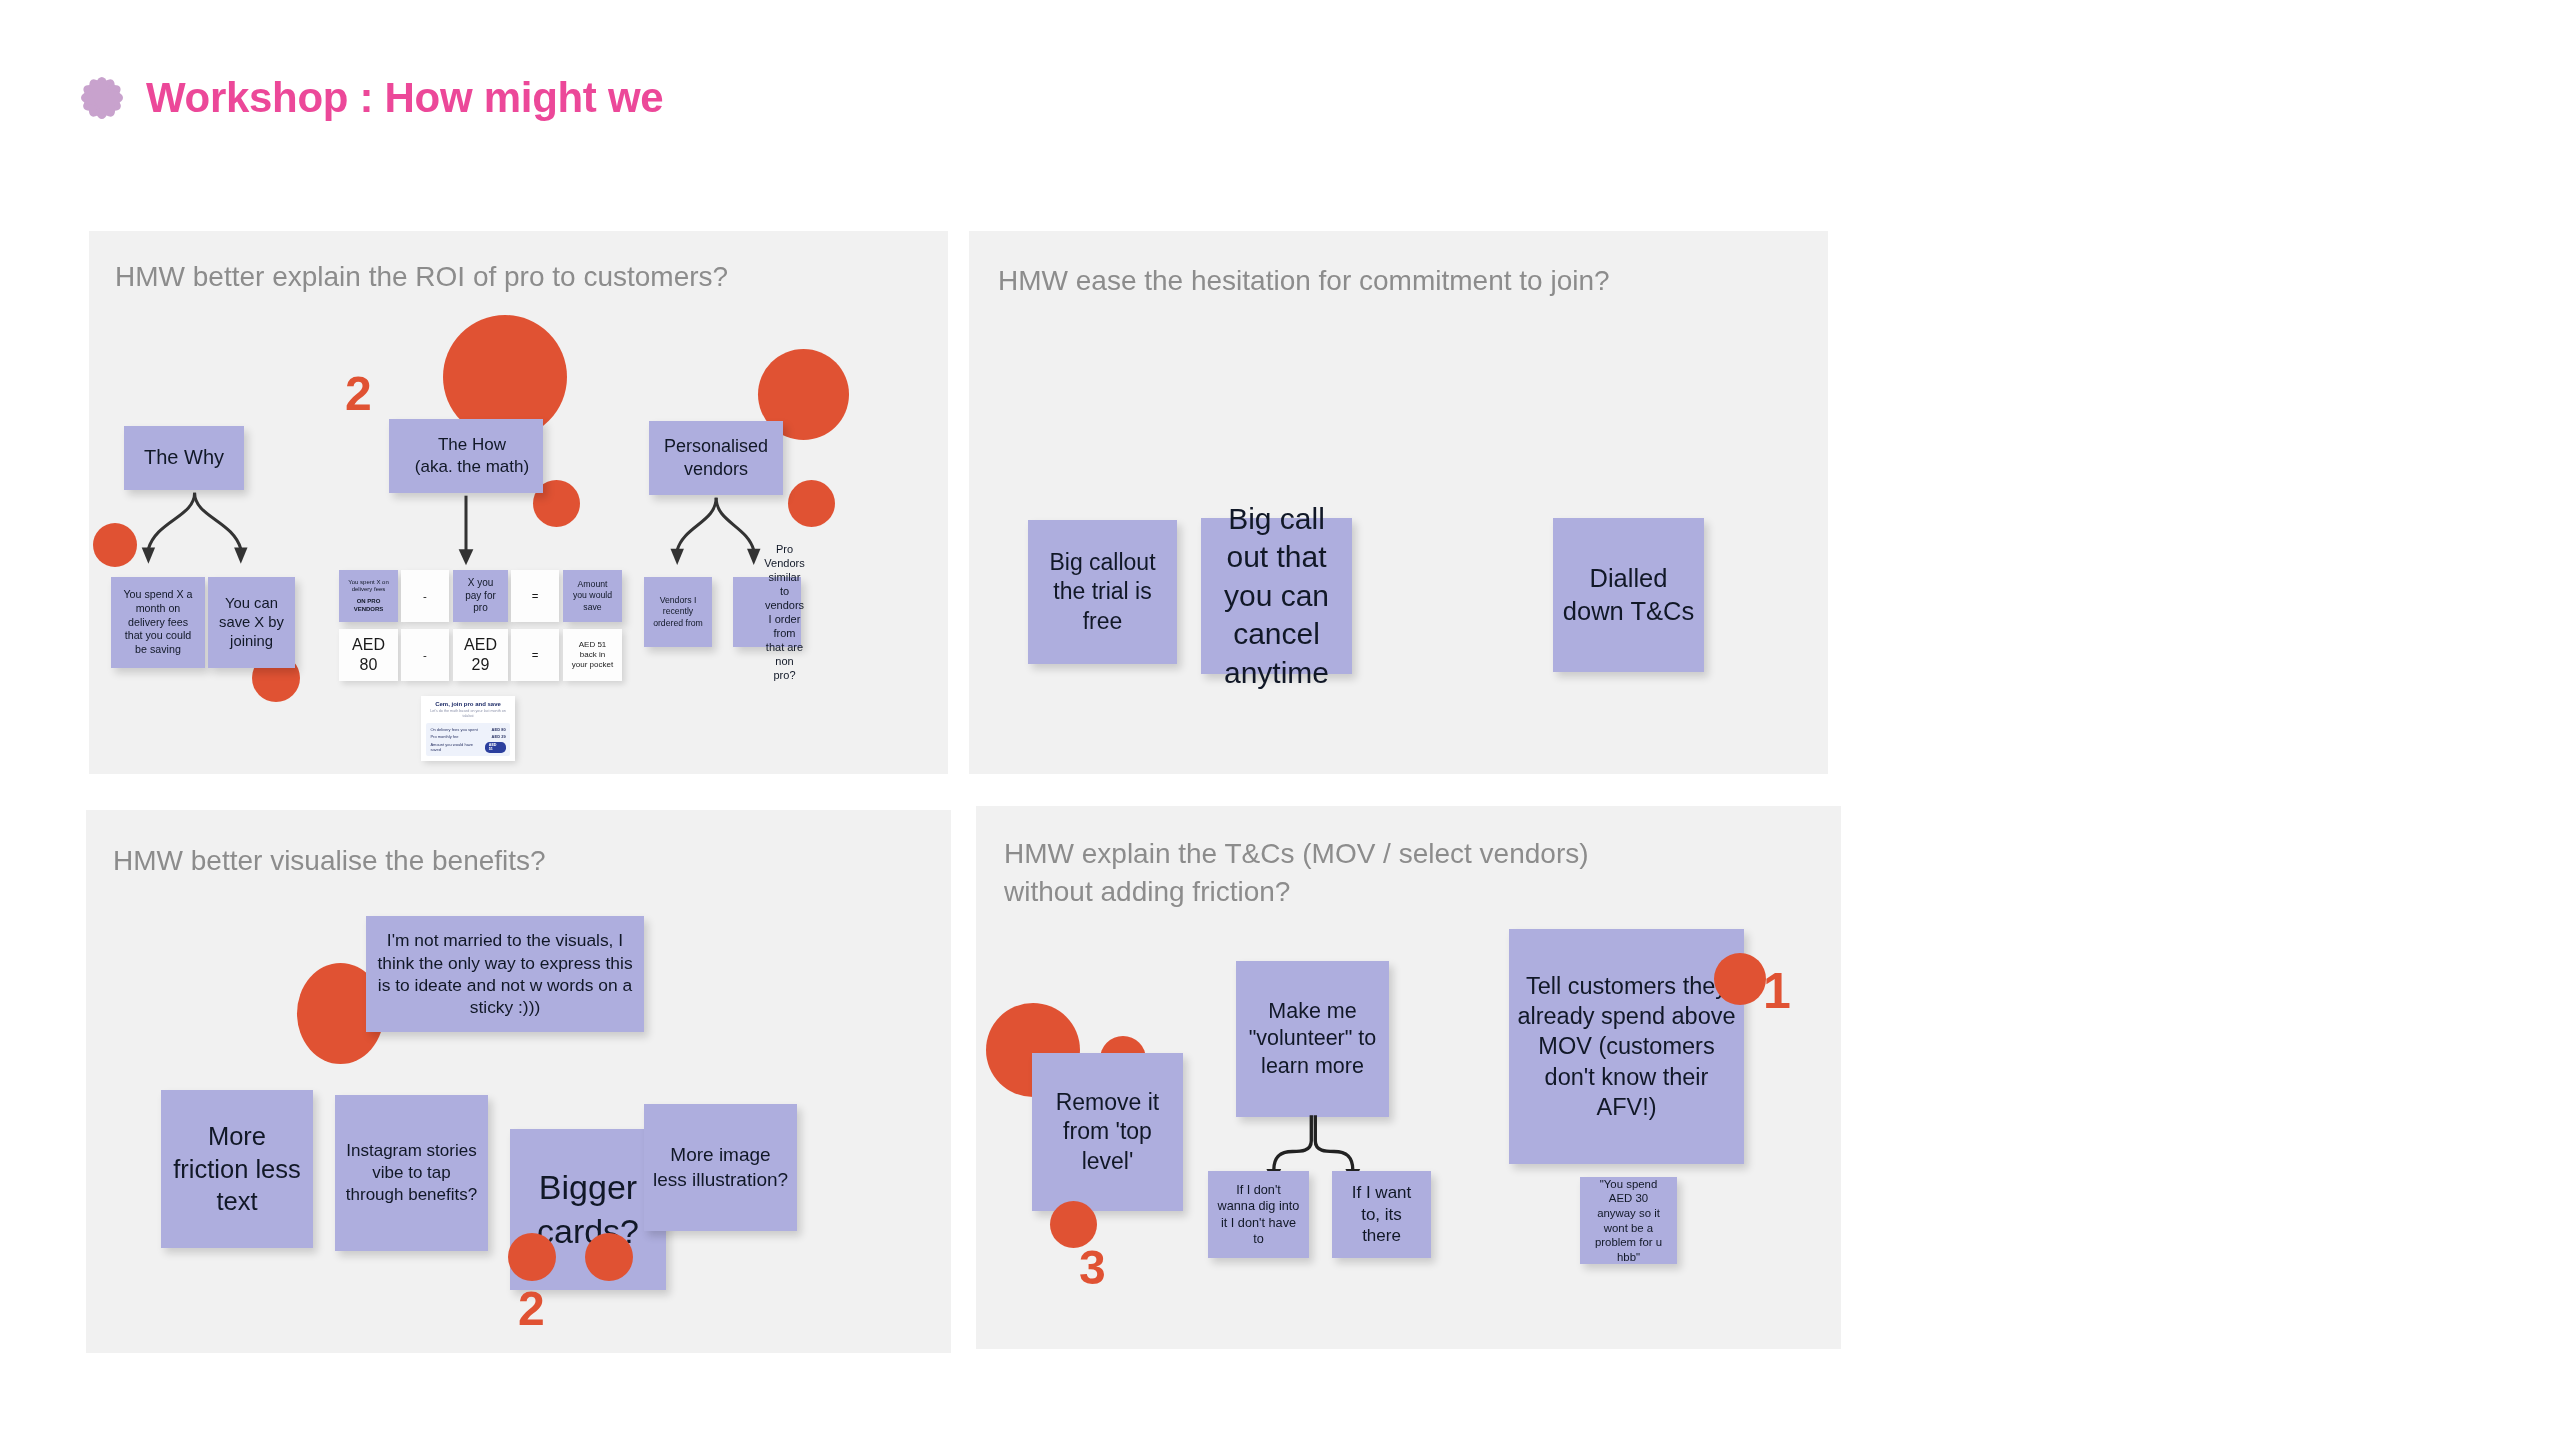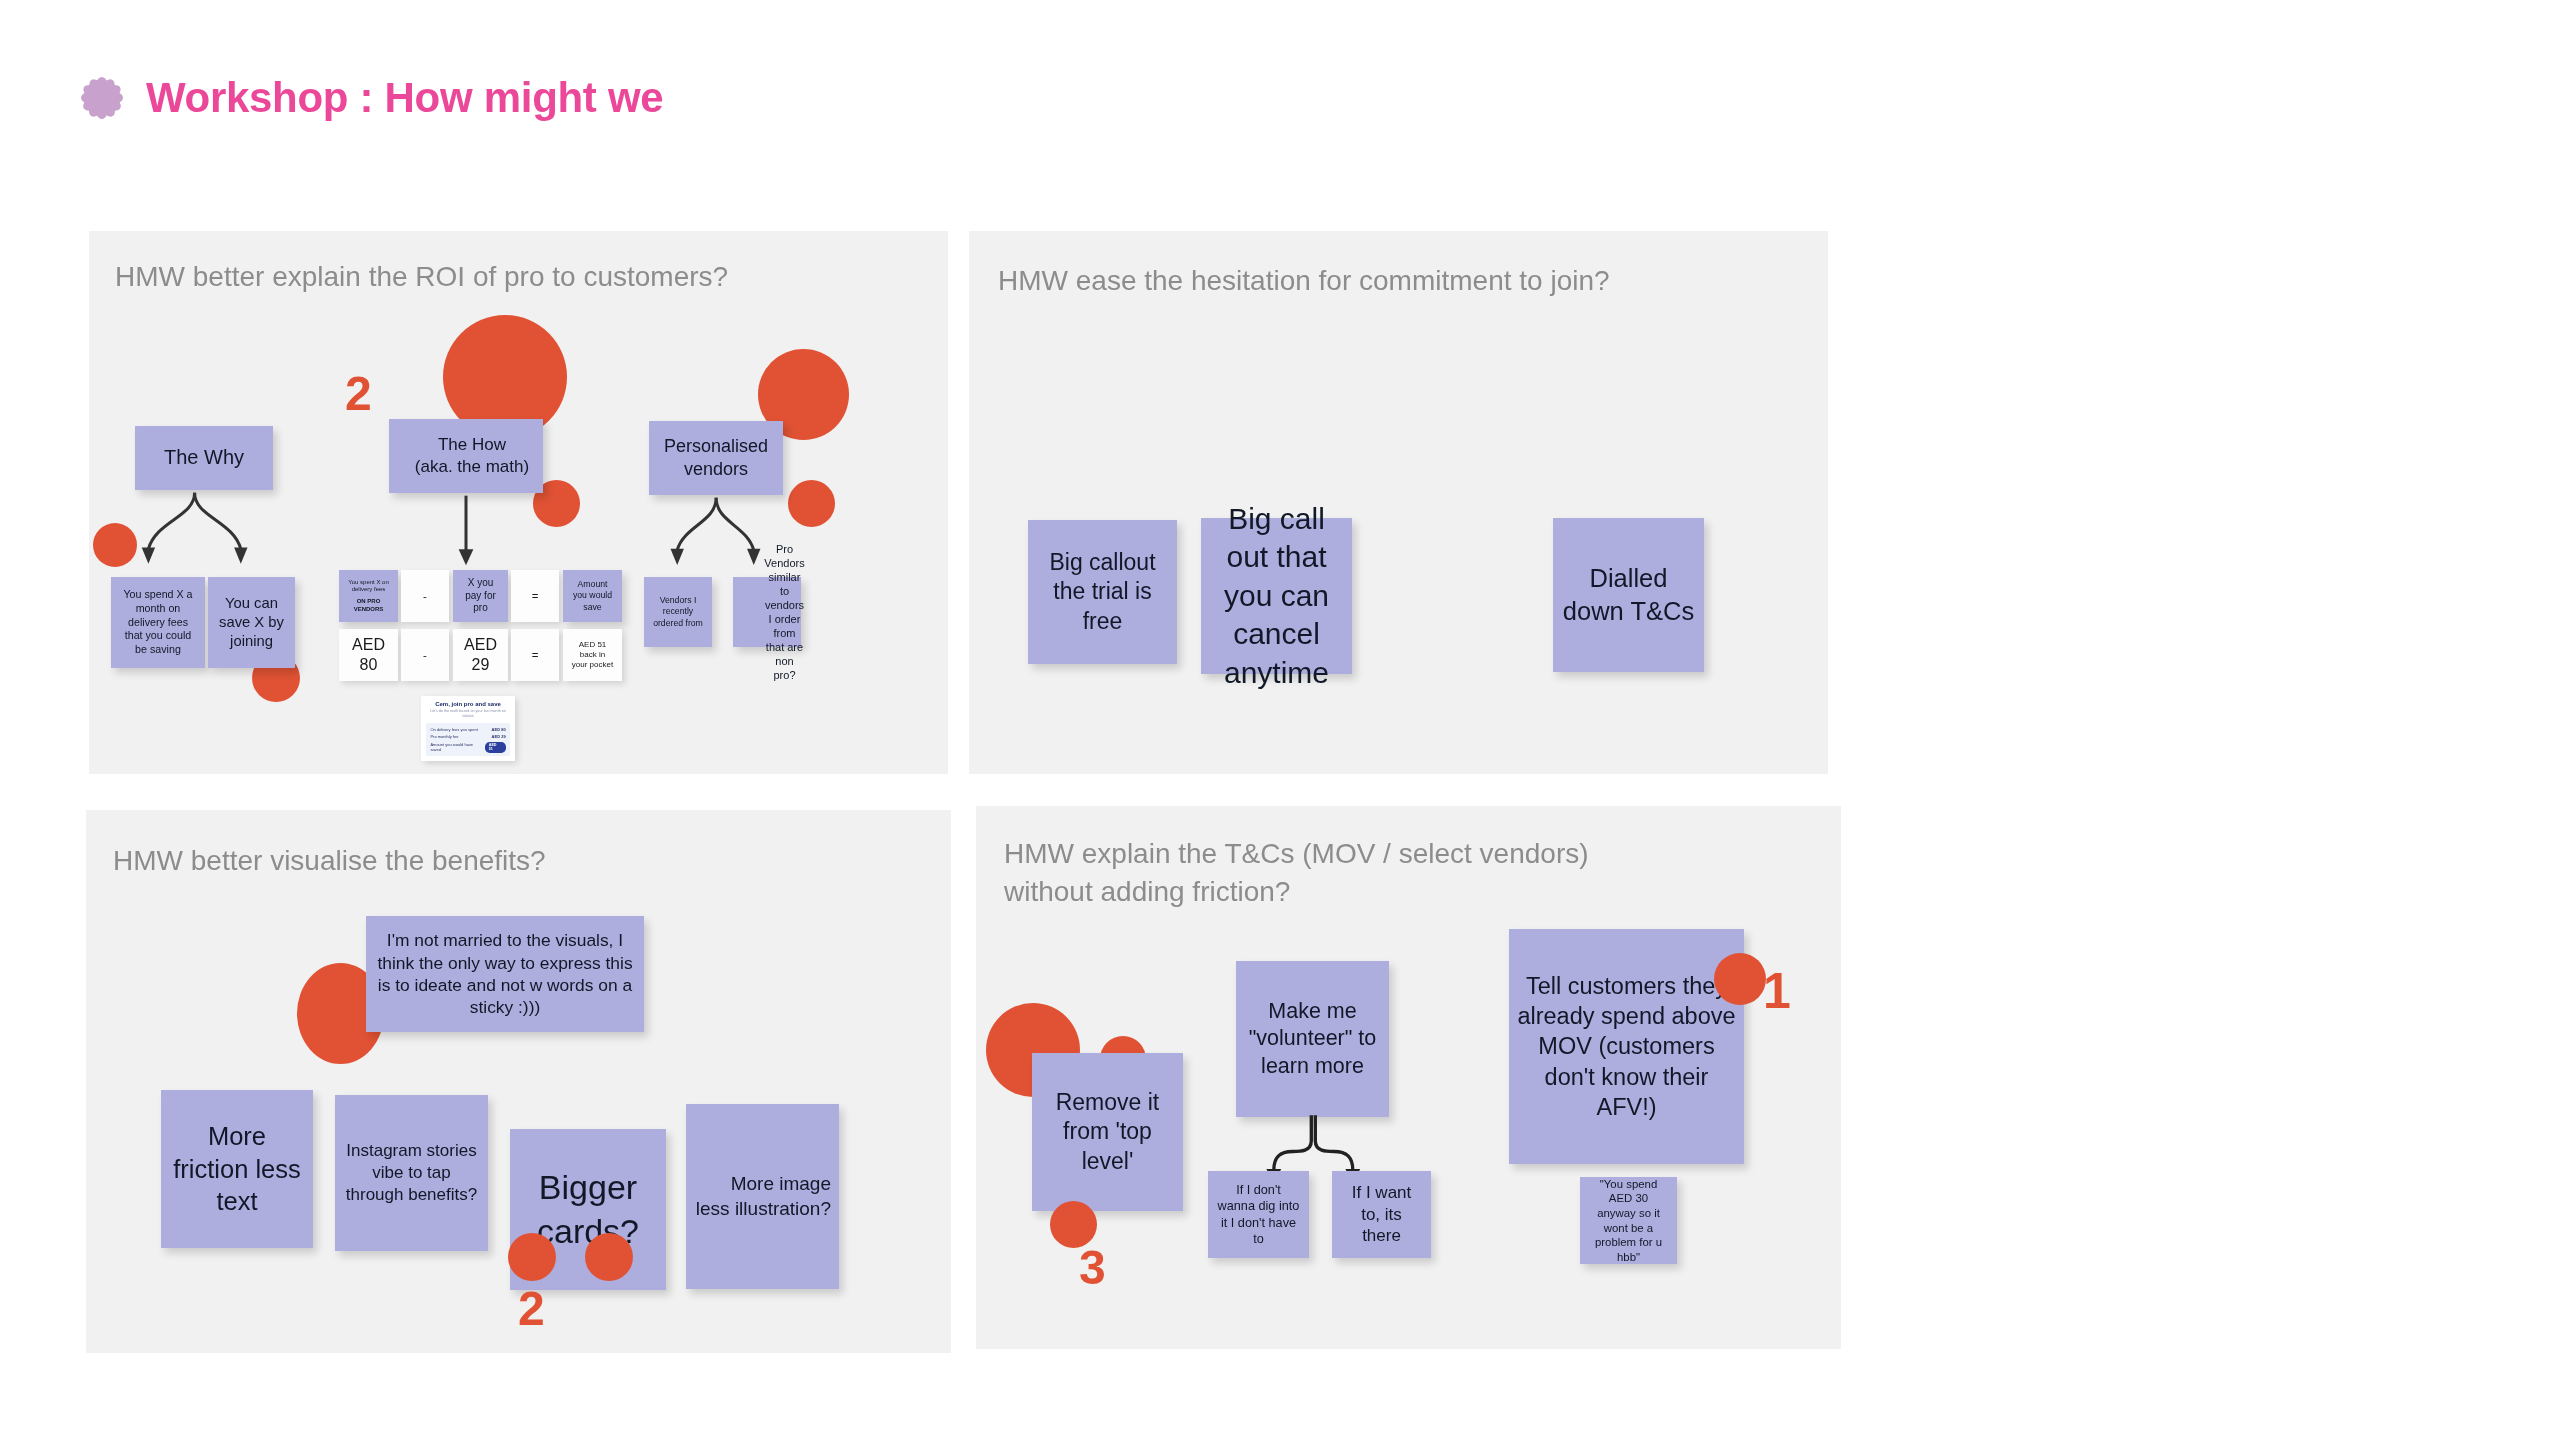--- a/index.html
+++ b/index.html
@@ -86,21 +86,21 @@
 
   <div class="marker" style="left:345px; top:370px; font-size:48px;">2</div>
 
   <div class="dot" style="left:443px; top:315px; width:124px; height:124px;"></div>
   <div class="dot" style="left:758px; top:349px; width:91px; height:91px;"></div>
   <div class="dot" style="left:533px; top:480px; width:47px; height:47px;"></div>
   <div class="dot" style="left:788px; top:480px; width:47px; height:47px;"></div>
   <div class="dot" style="left:93px; top:523px; width:44px; height:44px;"></div>
   <div class="dot" style="left:252px; top:654px; width:48px; height:48px;"></div>
 
-  <div class="note" style="left:135px; top:426px; width:138px; height:64px; font-size:20px;">The Why</div>
+  <div class="note" style="left:124px; top:426px; width:120px; height:64px; font-size:20px;">The Why</div>
   <svg class="arrows" style="left:124px; top:490px; width:168px; height:77px;" viewBox="0 0 250 115" width="168" height="77">
     <path d="M105 4 C105 40, 48 46, 36 88" stroke="#333" stroke-width="4.5" fill="none"></path>
     <path d="M36 110 l-10 -24 l20 0 z" fill="#333"></path>
     <path d="M105 4 C105 40, 162 46, 174 88" stroke="#333" stroke-width="4.5" fill="none"></path>
     <path d="M174 110 l-10 -24 l20 0 z" fill="#333"></path>
   </svg>
   <div class="note" style="left:111px; top:577px; width:94px; height:91px; font-size:10.7px;">You spend X a month on delivery fees that you could be saving</div>
   <div class="note" style="left:208px; top:577px; width:87px; height:91px; font-size:14.8px;">You can save X by joining</div>
 
   <div class="note" style="left:389px; top:419px; width:154px; height:74px; font-size:17px;padding-left:20px;">The How
@@ -163,21 +163,21 @@
 
   <div class="panel" style="left:86px; top:810px; width:865px; height:543px;"></div>
   <div class="panel-title" style="left:113px; top:842px; width:825px;">HMW better visualise the benefits?</div>
 
   <div class="dot" style="left:297px; top:963px; width:87px; height:101px;"></div>
   <div class="note" style="left:366px; top:916px; width:278px; height:116px; font-size:17.4px;">I'm not married to the visuals, I think the only way to express this is to ideate and not w words on a sticky :)))</div>
 
   <div class="note" style="left:161px; top:1090px; width:152px; height:158px; font-size:25.5px;">More friction less text</div>
   <div class="note" style="left:335px; top:1095px; width:153px; height:156px; font-size:17px;">Instagram stories vibe to tap through benefits?</div>
   <div class="note" style="left:510px; top:1090px; width:156px; height:161px; font-size:34px;margin-top:39px;">Bigger cards?</div>
-  <div class="note" style="left:686px; top:1104px; width:153px; height:185px; font-size:19px;text-align:right;">More image less illustration?</div>
+  <div class="note" style="left:644px; top:1104px; width:153px; height:127px; font-size:19px;">More image less illustration?</div>
 
   <div class="dot" style="left:508px; top:1233px; width:48px; height:48px;"></div>
   <div class="dot" style="left:585px; top:1233px; width:48px; height:48px;"></div>
   <div class="marker" style="left:518px; top:1285px; font-size:48px;">2</div>
 
   <div class="panel" style="left:976px; top:806px; width:865px; height:543px;"></div>
   <div class="panel-title" style="left:1004px; top:835px; width:792px;">HMW explain the T&amp;Cs (MOV / select vendors)
 without adding friction?</div>
 
   <div class="dot" style="left:986px; top:1003px; width:94px; height:94px;"></div>

